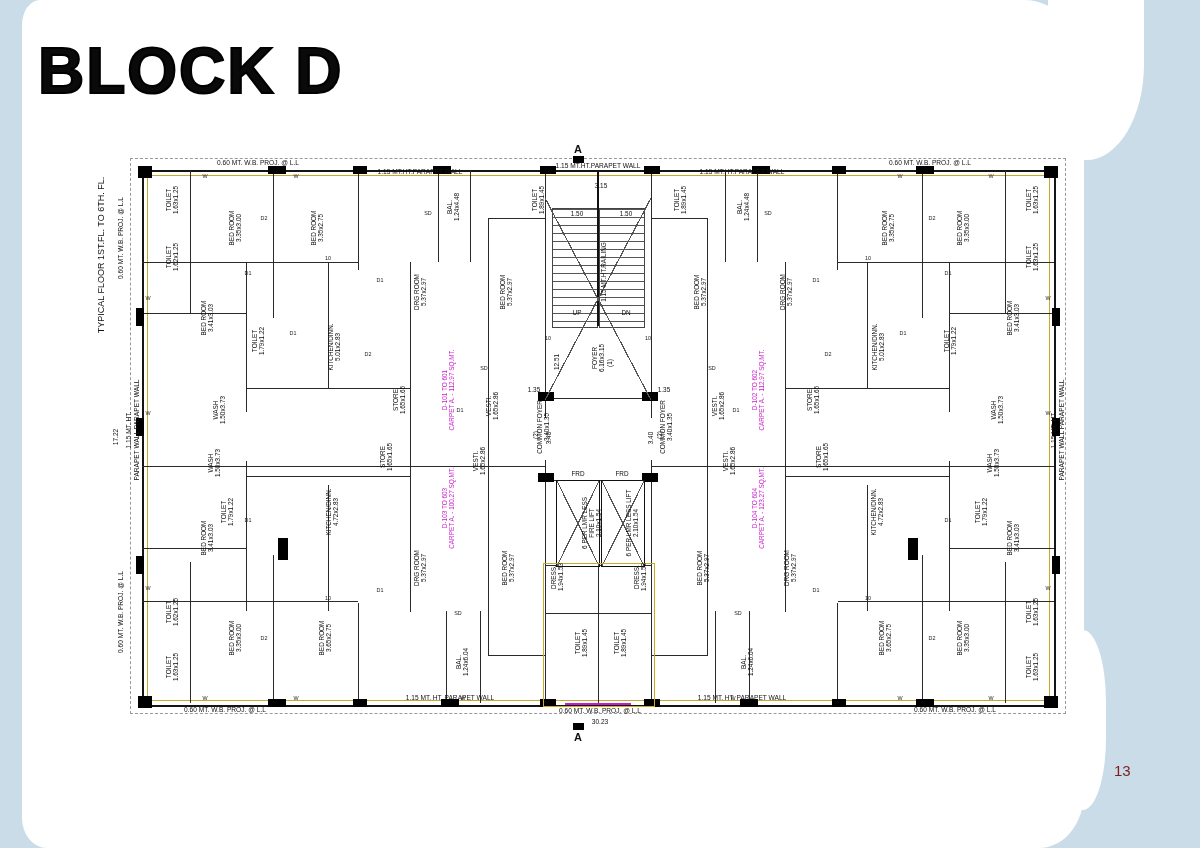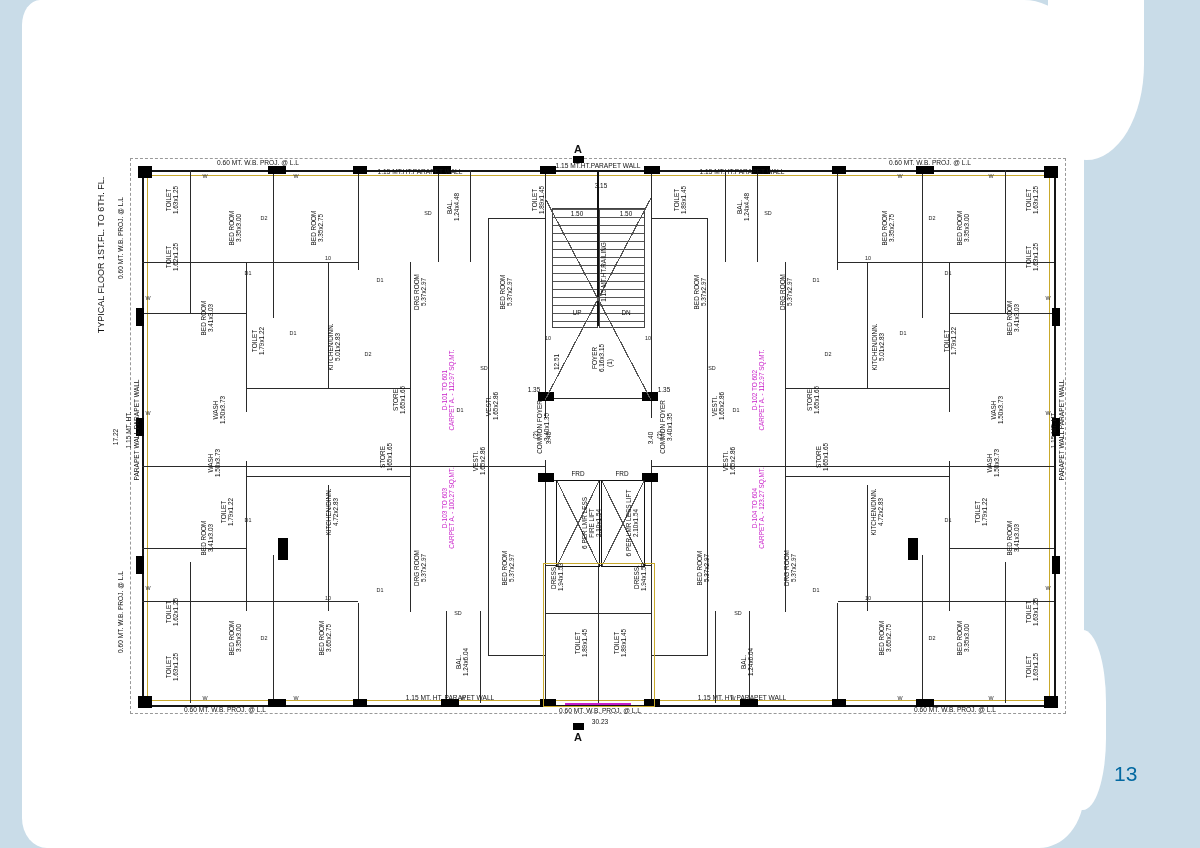--- a/index.html
+++ b/index.html
@@ -7,21 +7,21 @@
   #stage{position:relative;width:1200px;height:848px;overflow:hidden;}
   .sheet{position:absolute;left:22px;top:0;width:1062px;height:848px;background:#fff;
          border-radius:18px 60px 45px 25px / 25px 70px 55px 30px;}
   .blob{position:absolute;background:#fff;}
   #blob-tr{left:1048px;top:0;width:96px;height:160px;border-radius:0 0 60% 40%;}
   #blob-br{left:1048px;top:630px;width:58px;height:180px;border-radius:40%;}
   #title{position:absolute;left:38px;top:34px;font-size:64px;font-weight:900;color:#0a0a0a;
          letter-spacing:2px;-webkit-text-stroke:2.2px #000;}
   #subtitle{position:absolute;left:50px;top:742px;font-size:33px;font-weight:800;color:#0a0a0a;
             -webkit-text-stroke:1.2px #000;}
-  #pageno{position:absolute;left:1114px;top:762px;font-size:21px;color:#0369a1;}
+  #pageno{position:absolute;left:1114px;top:762px;font-size:15px;color:#7f1d1d;}
   
   #plan-canvas{position:absolute;left:128px;top:158px;width:940px;height:560px;}
   #plan-canvas .layer{position:absolute;inset:0;}
   .dimb{position:absolute;left:2px;top:0;width:934px;height:554px;border:1px dashed #999;}
   .outerwall{position:absolute;left:14px;top:12px;width:910px;height:533px;border:2.5px solid #151515;}
   .yline{position:absolute;left:19px;top:17px;width:901px;height:524px;border:1px solid #c9a92c;}
   .wall{position:absolute;background:#2a2a2a;}
   .pier{position:absolute;background:#000;}
   .mark{position:absolute;background:#000;}
   .treads{position:absolute;border:1px solid #444;
@@ -51,20 +51,21 @@
   .ann.mid{font-size:9px;}
 </style>
 </head>
 <body>
 
 <div id="stage">
   <div class="sheet"></div>
   <div class="blob" id="blob-tr"></div>
   <div class="blob" id="blob-br"></div>
 
+  <div id="title">BLOCK D</div>
   <div id="pageno">13</div>
 
   <div id="plan-canvas">
     <div class="dimb"></div>
     <div class="outerwall"></div>
     <div class="yline"></div>
     <div class="layer" id="walls-layer">
         <div class="wall" style="left: 62px; top: 12px; width: 1px; height: 143px;"></div>
         <div class="wall" style="left: 62px; top: 404px; width: 1px; height: 141px;"></div>
         <div class="wall" style="left: 145px; top: 12px; width: 1px; height: 148px;"></div>

